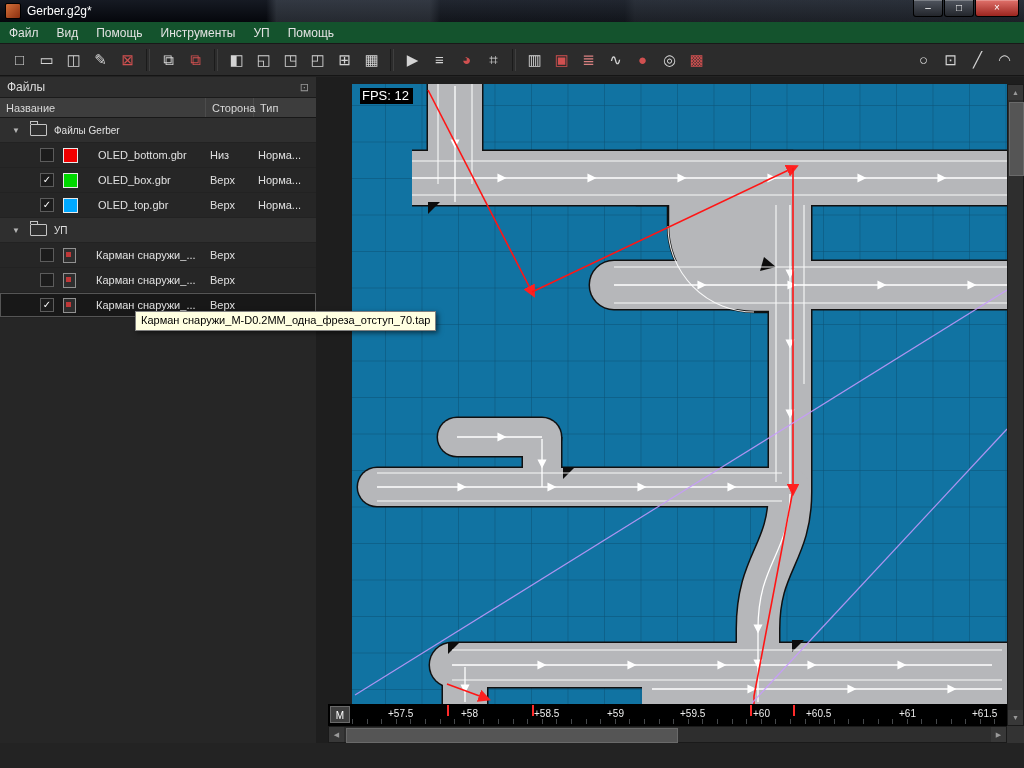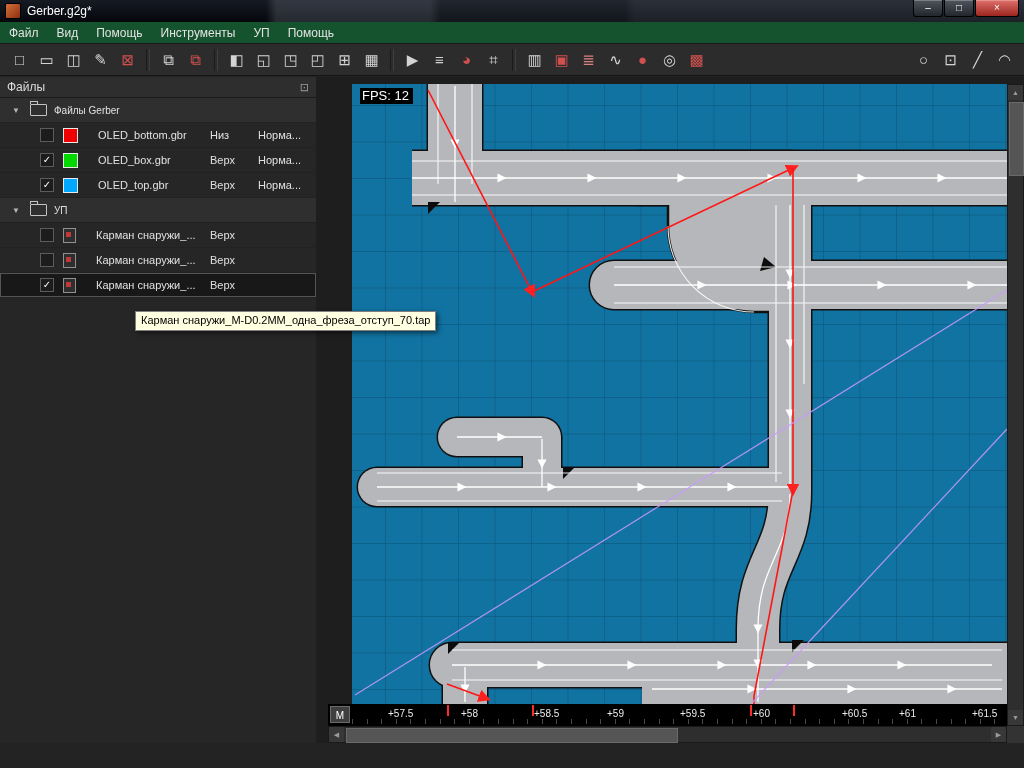--- a/index.html
+++ b/index.html
@@ -170,20 +170,25 @@
     <span class="tool" style="color: rgb(212, 212, 212);">⊡</span>
     <span class="tool" style="color: rgb(212, 212, 212);">╱</span>
     <span class="tool" style="color: rgb(212, 212, 212);">◠</span>
   </div>
 
   <div class="files-panel">
     <div class="panel-title">
       <span>Файлы</span>
       <span class="panel-pin">⊡</span>
     </div>
+    <div class="cols">
+      <span class="col c-name">Название</span>
+      <span class="col c-side">Сторона</span>
+      <span class="col c-type">Тип</span>
+    </div>
 
     <div class="row folder">
       <span class="expander">▼</span>
       <span class="folder-ico"></span>
       <span class="folder-label">Файлы Gerber</span>
     </div>
 
     <div class="row">
       <span class="chk"></span>
       <span class="swatch" style="background: rgb(240, 0, 0);"></span>
@@ -344,21 +349,21 @@
     </div>
 
     <div class="hruler">
       <span class="mcell">M</span>
       <span class="hlab" style="left:60px">+57.5</span>
       <span class="hlab" style="left:133px">+58</span>
       <span class="hlab" style="left:206px">+58.5</span>
       <span class="hlab" style="left:279px">+59</span>
       <span class="hlab" style="left:352px">+59.5</span>
       <span class="hlab" style="left:425px">+60</span>
-      <span class="hlab" style="left:514px">+60.5</span>
+      <span class="hlab" style="left:478px">+60.5</span>
       <span class="hlab" style="left:571px">+61</span>
       <span class="hlab" style="left:644px">+61.5</span>
       <span class="htick-red" style="left:119px"></span>
       <span class="htick-red" style="left:204px"></span>
       <span class="htick-red" style="left:422px"></span>
       <span class="htick-red" style="left:465px"></span>
     </div>
 
     <div class="vscroll">
       <span class="sarrow up">▲</span>

